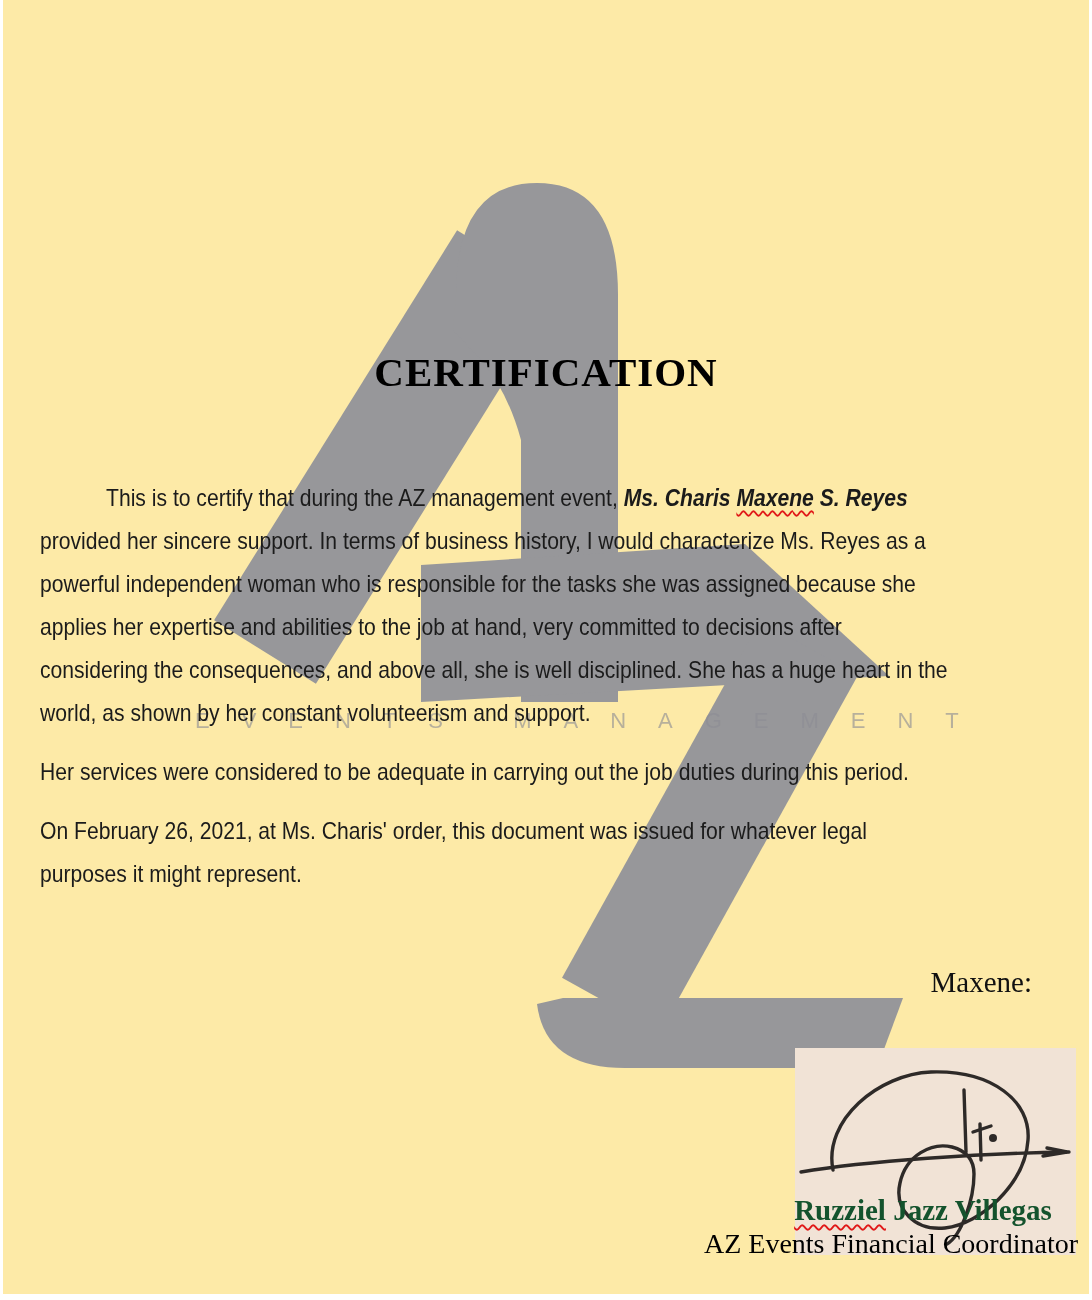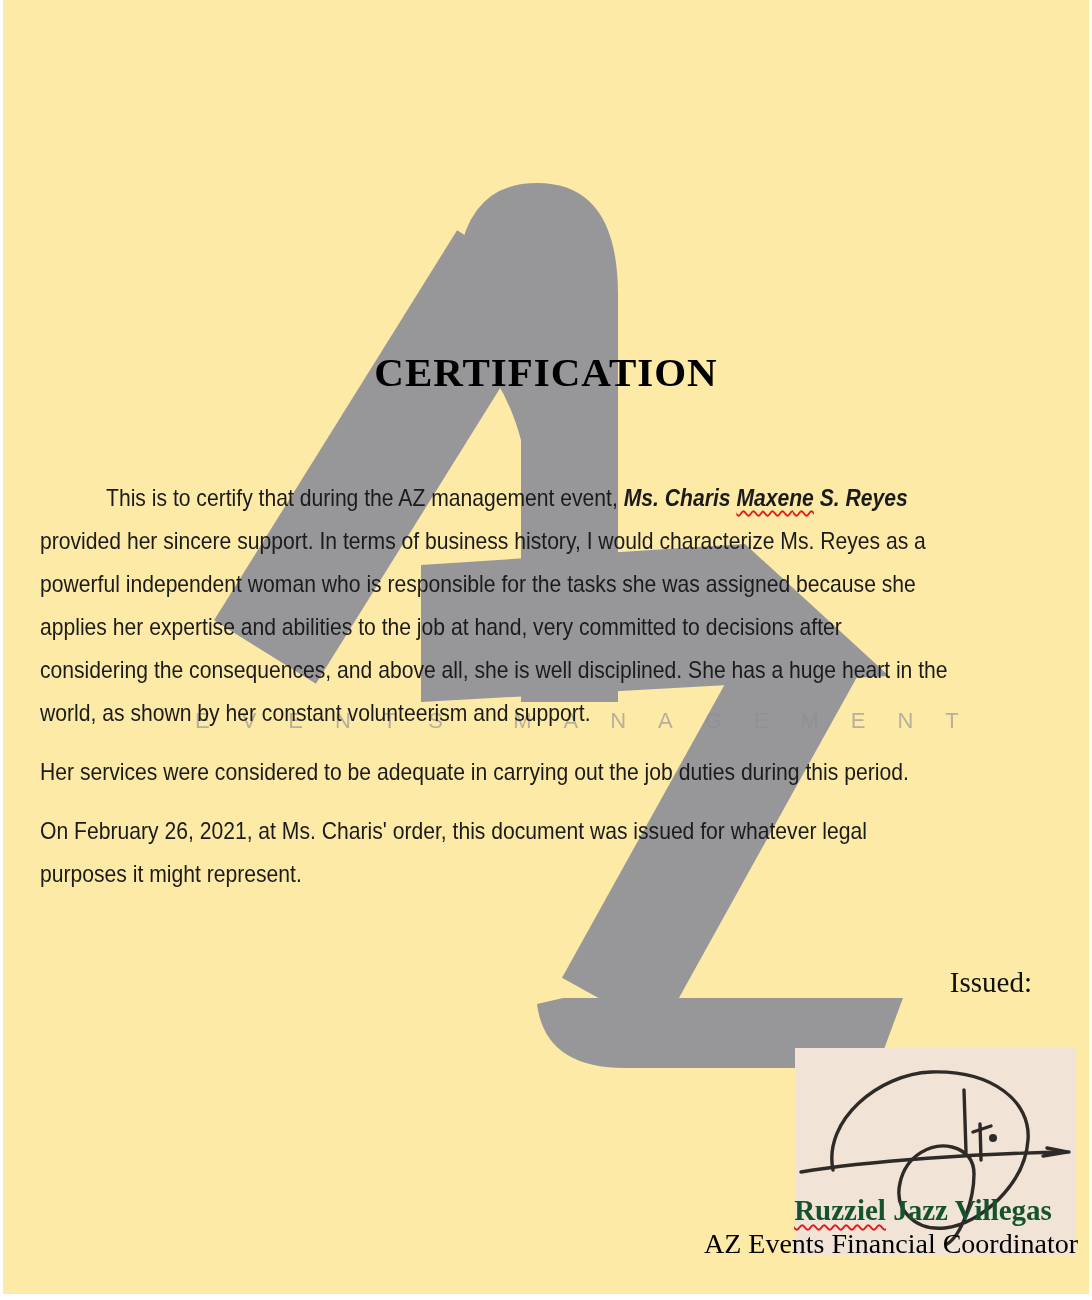--- a/index.html
+++ b/index.html
@@ -138,21 +138,21 @@
     <div class="body-line">provided her sincere support. In terms of business history, I would characterize Ms. Reyes as a</div>
     <div class="body-line">powerful independent woman who is responsible for the tasks she was assigned because she</div>
     <div class="body-line">applies her expertise and abilities to the job at hand, very committed to decisions after</div>
     <div class="body-line">considering the consequences, and above all, she is well disciplined. She has a huge heart in the</div>
     <div class="body-line">world, as shown by her constant volunteerism and support.</div>
     <div class="body-line para-gap">Her services were considered to be adequate in carrying out the job duties during this period.</div>
     <div class="body-line para-gap">On February 26, 2021, at Ms. Charis' order, this document was issued for whatever legal</div>
     <div class="body-line">purposes it might represent.</div>
   </div>
 
-  <div class="issued">Issued:</div>
+  <div class="issued">Maxene:</div>
 
   <div class="sig-box">
     <svg width="281" height="207" viewBox="0 0 281 207" aria-hidden="true">
       <g fill="none" stroke="#2e2a28" stroke-width="3.4" stroke-linecap="round">
         <path d="M 38 122 C 28 72, 84 26, 136 24
                  C 198 22, 236 54, 233 92
                  C 230 136, 186 176, 150 180
                  C 119 183, 99 161, 105 135
                  C 111 107, 137 94, 157 99
                  C 172 103, 179 112, 179 126

